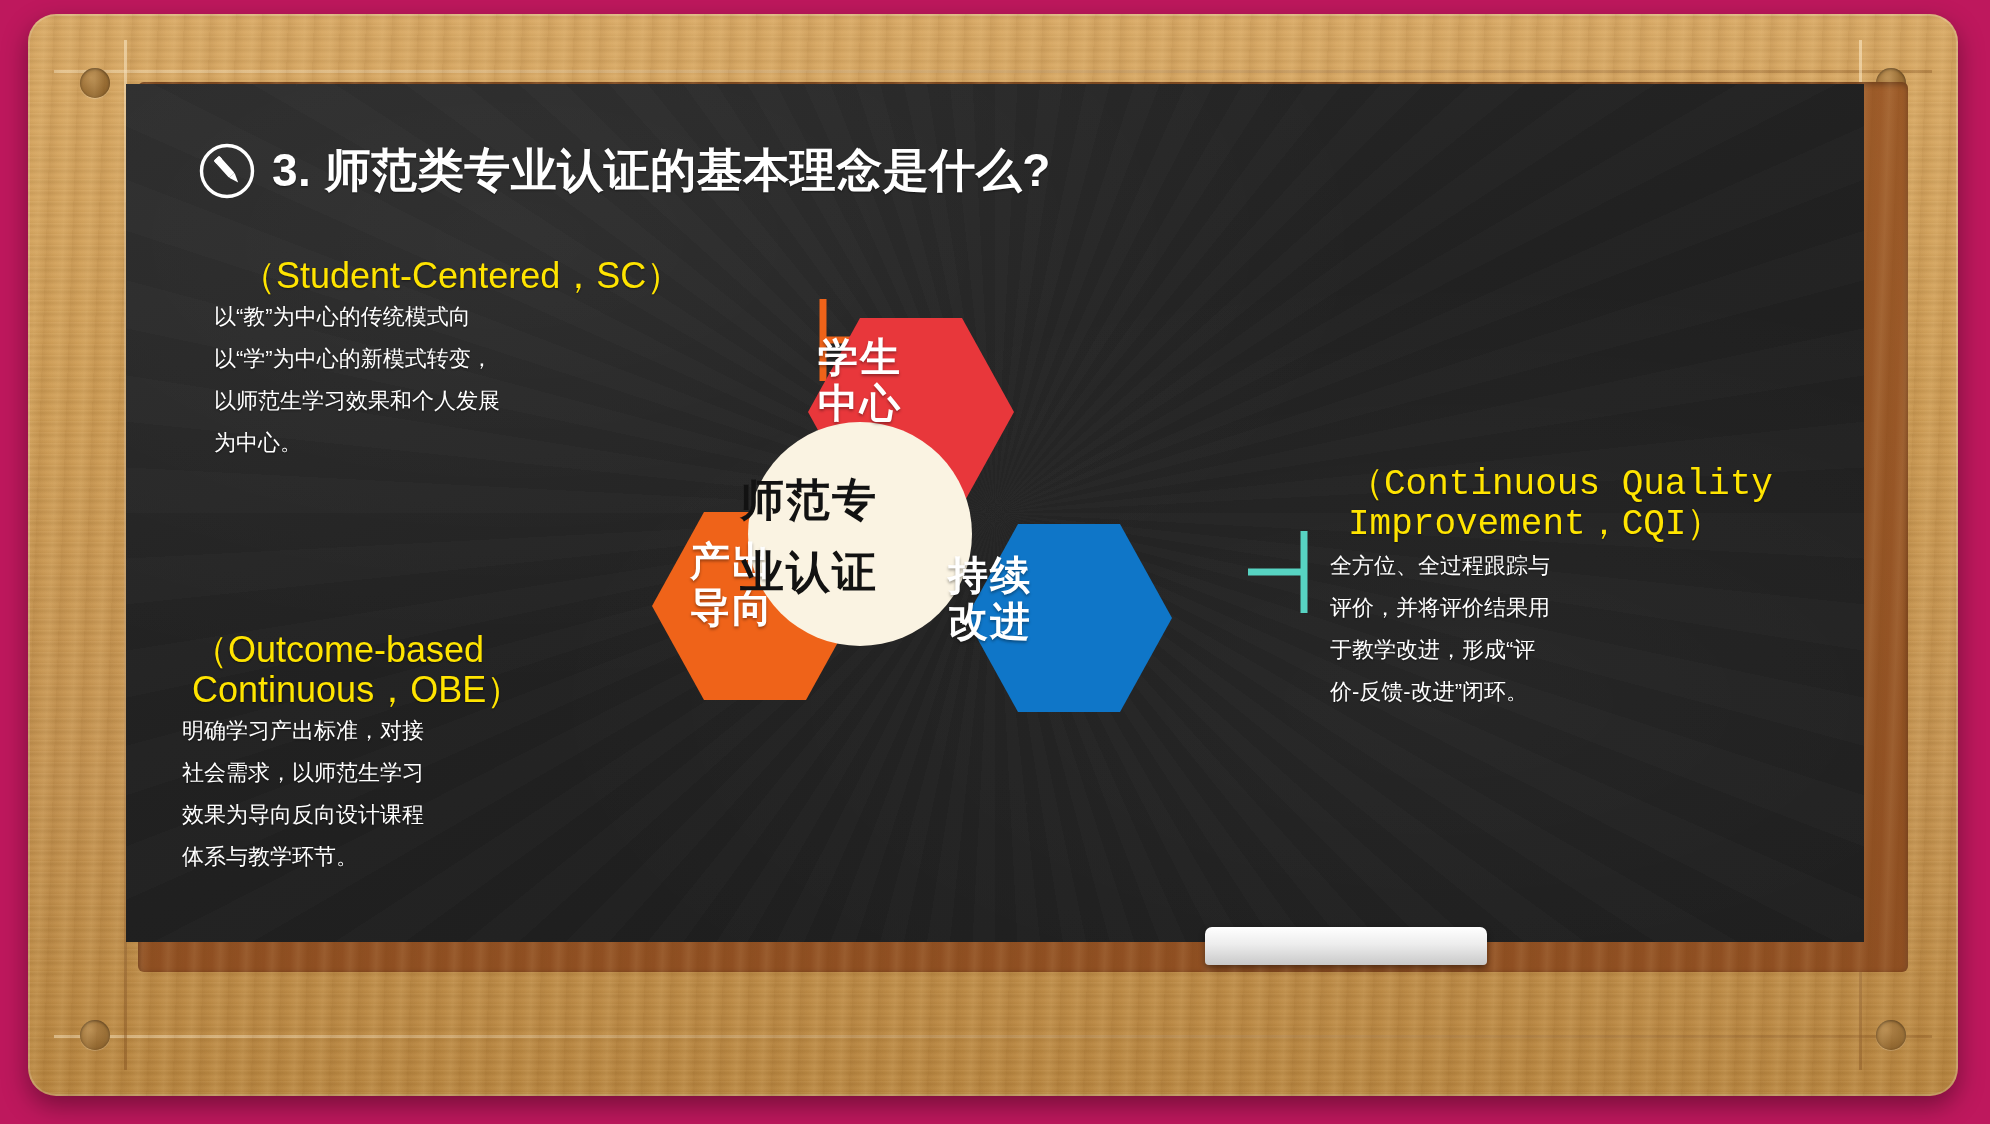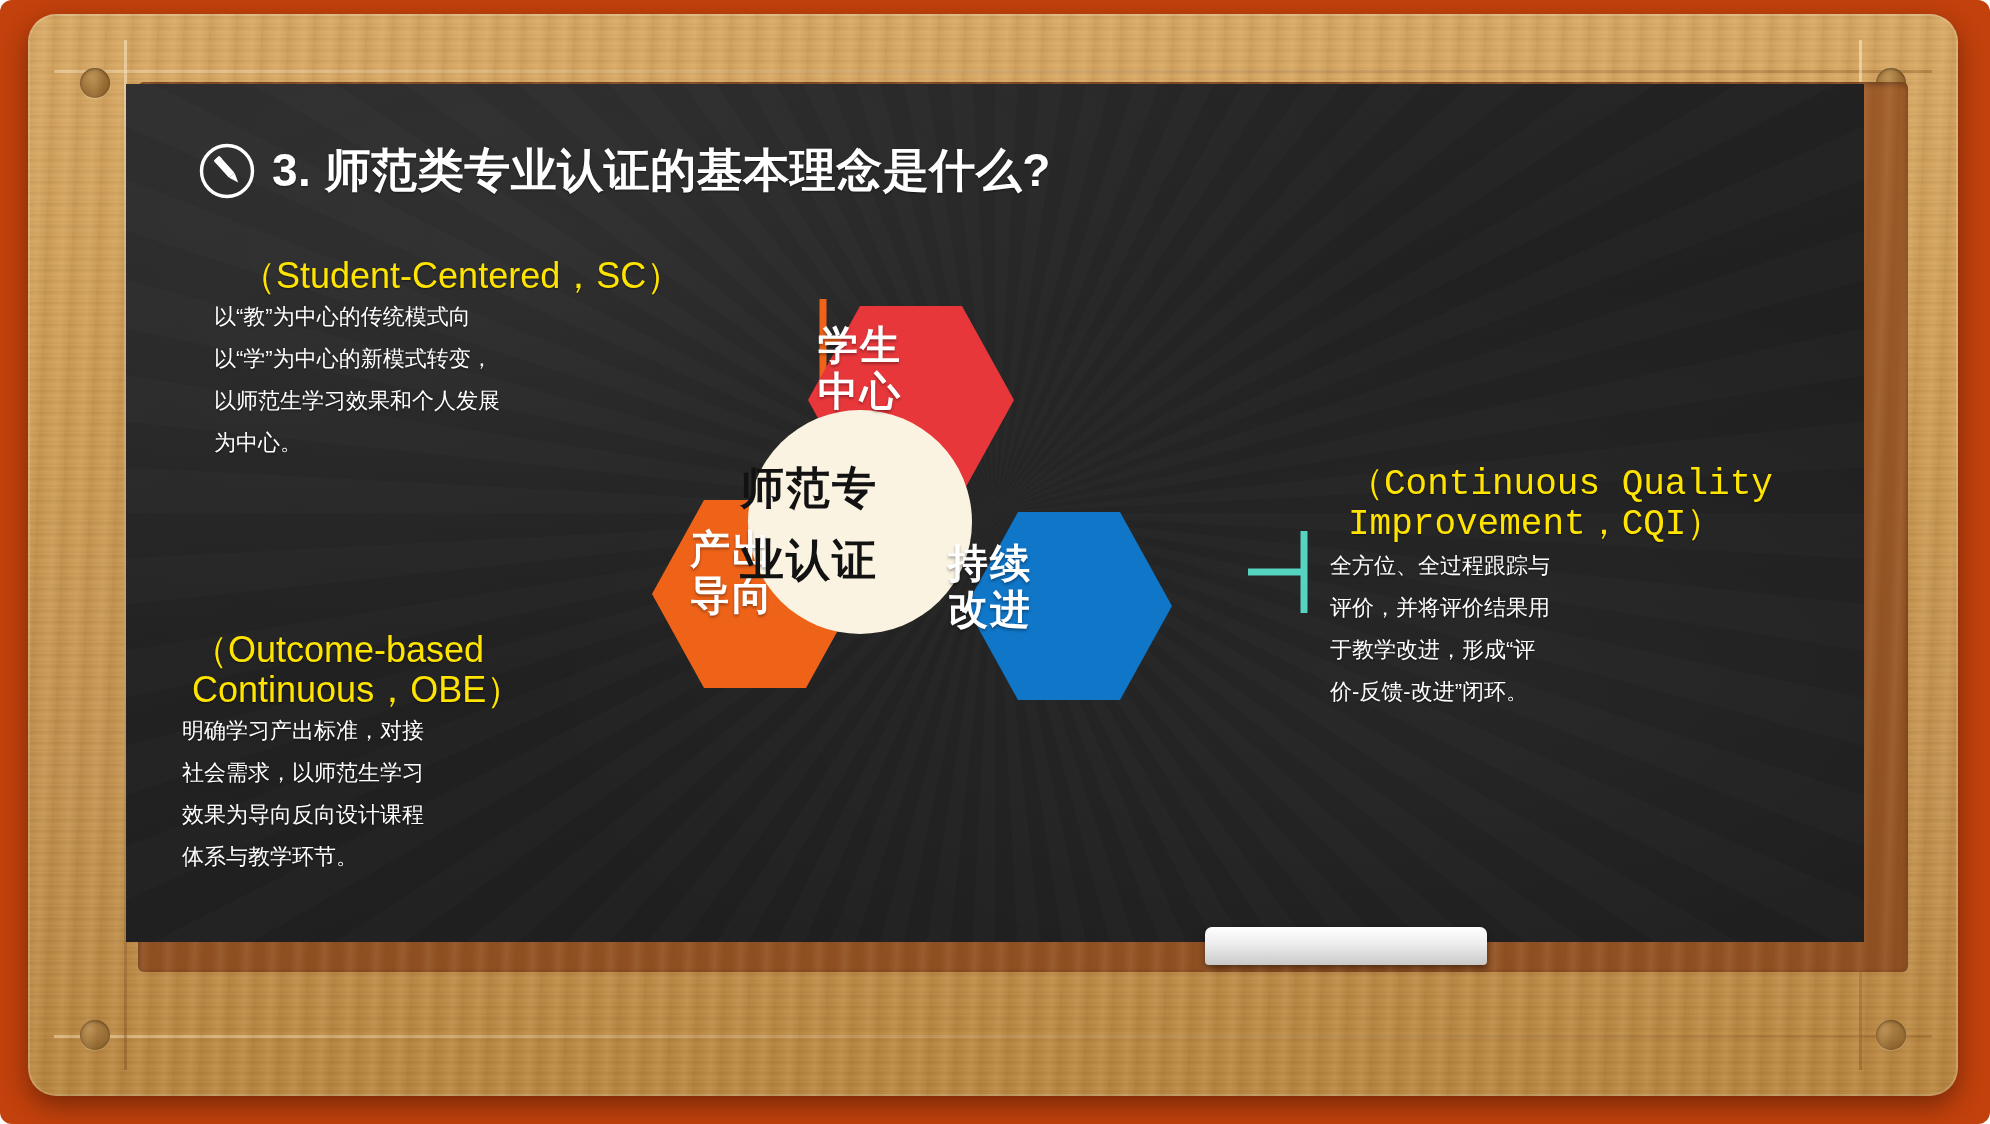--- a/index.html
+++ b/index.html
@@ -3,21 +3,21 @@
 <meta charset="utf-8">
 <style>
   * { box-sizing: border-box; margin: 0; padding: 0; }
   html, body {
     width: 1990px; height: 1124px;
     background: #ffffff;
     font-family: "Liberation Sans", "DejaVu Sans", sans-serif;
     overflow: hidden;
   }
 
-  #stage { position: relative; width: 1990px; height: 1124px; background: #c2410c; border-radius: 12px; }
+  #stage { position: relative; width: 1990px; height: 1124px; background: #be185d; }
 
   
   .board-outer {
     position: absolute;
     left: 28px; top: 14px;
     width: 1930px; height: 1082px;
     border-radius: 28px;
     background:
       repeating-linear-gradient(180deg,
         rgba(255,255,255,0.05) 0px,
@@ -147,21 +147,21 @@
   #block-obe { left: 182px; top: 630px; width: 500px; }
   #block-obe .eng { padding-left: 10px; }
 
   #block-cqi { left: 1330px; top: 465px; width: 460px; }
   #block-cqi .eng { padding-left: 18px; font-family: Liberation Mono, monospace; }
 
   
   .bracket { position: absolute; }
 
   
-  #diagram { position: absolute; left: 640px; top: 300px; width: 640px; height: 560px; }
+  #diagram { position: absolute; left: 640px; top: 312px; width: 640px; height: 560px; }
 
   .hex-label {
     position: absolute;
     color: #ffffff;
     font-size: 40px;
     font-weight: 700;
     line-height: 46px;
     text-align: center;
     white-space: pre-line;
     letter-spacing: 2px;

